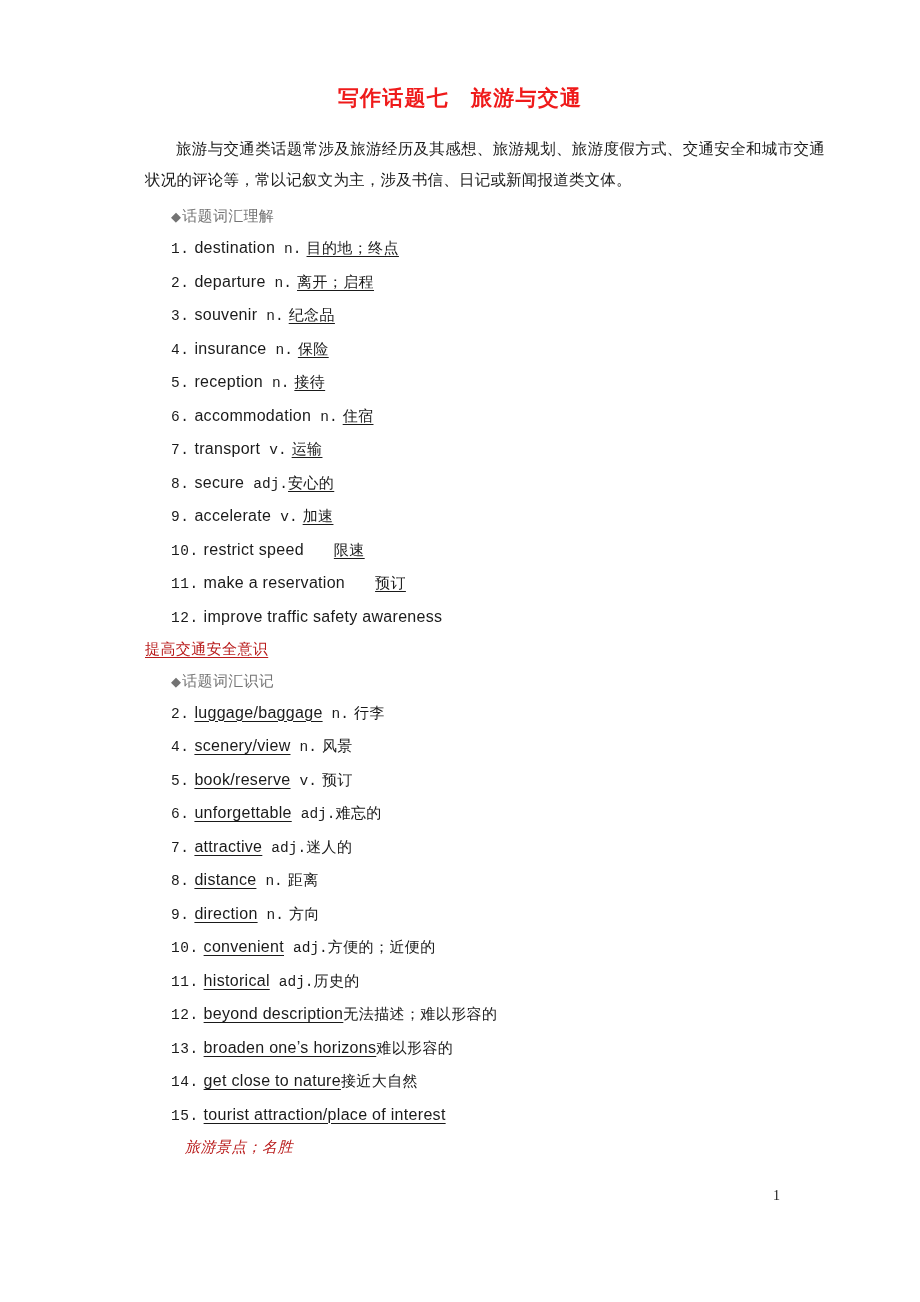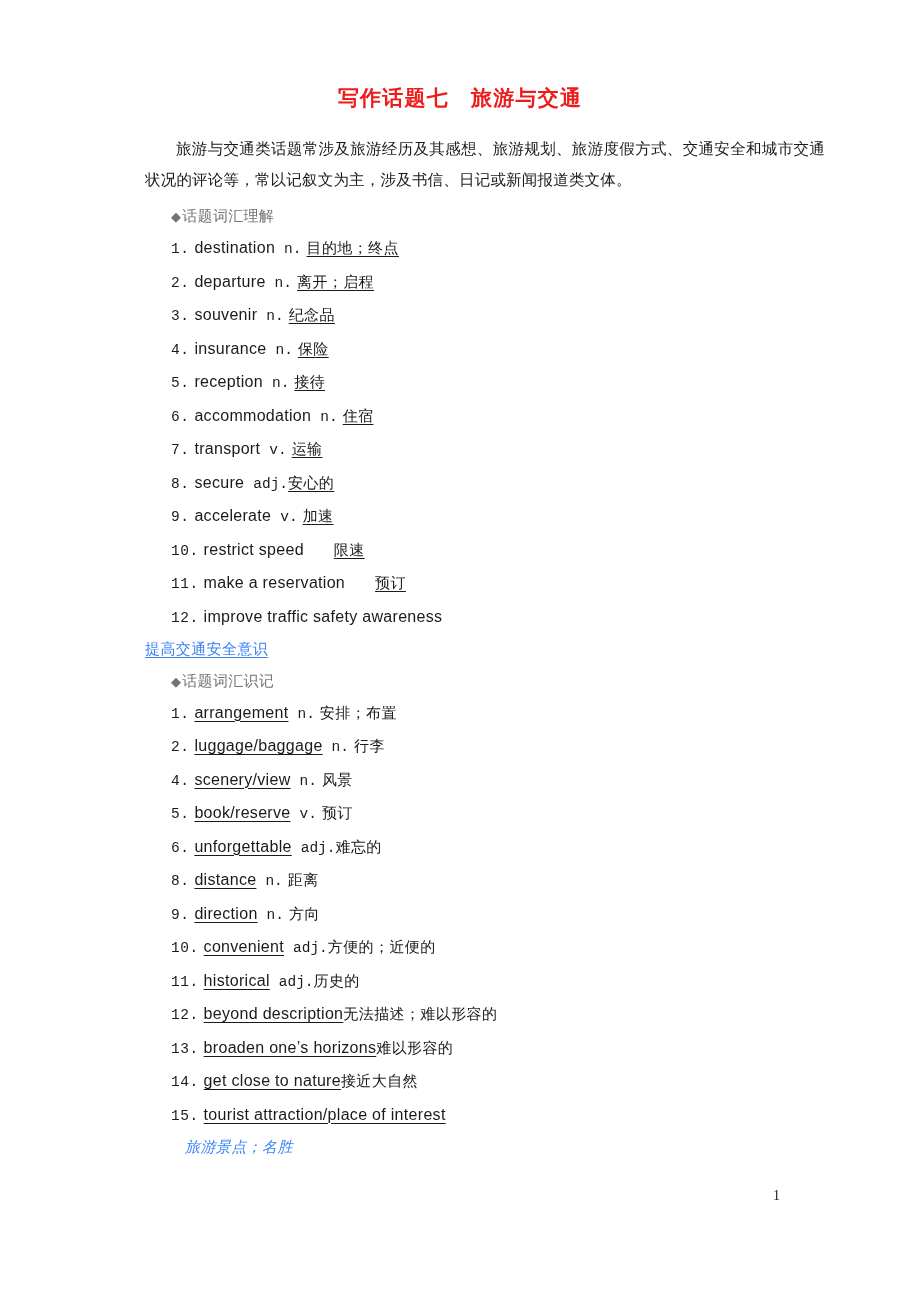--- a/index.html
+++ b/index.html
@@ -110,21 +110,21 @@
   }
   .sp-s { display: inline-block; width: 5px; }
   .sp-m { display: inline-block; width: 9px; }
   .sp-xl { display: inline-block; width: 30px; }
 
   .cont-line {
     font-size: 15px;
     line-height: 31.5px;
     padding-left: 0px;
     white-space: nowrap;
-    color: #3b82f6;
+    color: #b91c1c;
   }
   .cont-line.indent {
     padding-left: 40px;
     font-style: italic;
   }
 
   
   .page-number {
     position: absolute;
     right: 140px;
@@ -159,25 +159,25 @@
       <li class="vocab-row"><span class="num">9.</span><span class="sp-s"></span><span class="en">accelerate</span><span class="sp-m"></span><span class="pos">v.</span><span class="sp-s"></span><span class="cn ul">加速</span></li>
       <li class="vocab-row"><span class="num">10.</span><span class="sp-s"></span><span class="en">restrict speed</span><span class="sp-xl"></span><span class="cn ul">限速</span></li>
       <li class="vocab-row"><span class="num">11.</span><span class="sp-s"></span><span class="en">make a reservation</span><span class="sp-xl"></span><span class="cn ul">预订</span></li>
       <li class="vocab-row"><span class="num">12.</span><span class="sp-s"></span><span class="en">improve traffic safety awareness</span></li>
     </ul>
     <div class="cont-line"><span class="cn ul">提高交通安全意识</span></div>
 
     <div class="section-head"><span class="diamond">◆</span><span>话题词汇识记</span></div>
 
     <ul class="vocab-list">
-      <li class="vocab-row"><span class="num">1.</span><span class="sp-s"></span><span class="en ul">arrangement</span><span class="sp-m"></span><span class="pos">n.</span><span class="sp-s"></span><span class="cn">安排；布置</span></li>
       <li class="vocab-row"><span class="num">2.</span><span class="sp-s"></span><span class="en ul">luggage/baggage</span><span class="sp-m"></span><span class="pos">n.</span><span class="sp-s"></span><span class="cn">行李</span></li>
       <li class="vocab-row"><span class="num">4.</span><span class="sp-s"></span><span class="en ul">scenery/view</span><span class="sp-m"></span><span class="pos">n.</span><span class="sp-s"></span><span class="cn">风景</span></li>
       <li class="vocab-row"><span class="num">5.</span><span class="sp-s"></span><span class="en ul">book/reserve</span><span class="sp-m"></span><span class="pos">v.</span><span class="sp-s"></span><span class="cn">预订</span></li>
       <li class="vocab-row"><span class="num">6.</span><span class="sp-s"></span><span class="en ul">unforgettable</span><span class="sp-m"></span><span class="pos">adj.</span><span class="cn">难忘的</span></li>
+      <li class="vocab-row"><span class="num">7.</span><span class="sp-s"></span><span class="en ul">attractive</span><span class="sp-m"></span><span class="pos">adj.</span><span class="cn">迷人的</span></li>
       <li class="vocab-row"><span class="num">8.</span><span class="sp-s"></span><span class="en ul">distance</span><span class="sp-m"></span><span class="pos">n.</span><span class="sp-s"></span><span class="cn">距离</span></li>
       <li class="vocab-row"><span class="num">9.</span><span class="sp-s"></span><span class="en ul">direction</span><span class="sp-m"></span><span class="pos">n.</span><span class="sp-s"></span><span class="cn">方向</span></li>
       <li class="vocab-row"><span class="num">10.</span><span class="sp-s"></span><span class="en ul">convenient</span><span class="sp-m"></span><span class="pos">adj.</span><span class="cn">方便的；近便的</span></li>
       <li class="vocab-row"><span class="num">11.</span><span class="sp-s"></span><span class="en ul">historical</span><span class="sp-m"></span><span class="pos">adj.</span><span class="cn">历史的</span></li>
       <li class="vocab-row"><span class="num">12.</span><span class="sp-s"></span><span class="en ul">beyond description</span><span class="cn">无法描述；难以形容的</span></li>
       <li class="vocab-row"><span class="num">13.</span><span class="sp-s"></span><span class="en ul">broaden one’s horizons</span><span class="cn">难以形容的</span></li>
       <li class="vocab-row"><span class="num">14.</span><span class="sp-s"></span><span class="en ul">get close to nature</span><span class="cn">接近大自然</span></li>
       <li class="vocab-row"><span class="num">15.</span><span class="sp-s"></span><span class="en ul">tourist attraction/place of interest</span></li>
     </ul>
     <div class="cont-line indent"><span class="cn">旅游景点；名胜</span></div>

